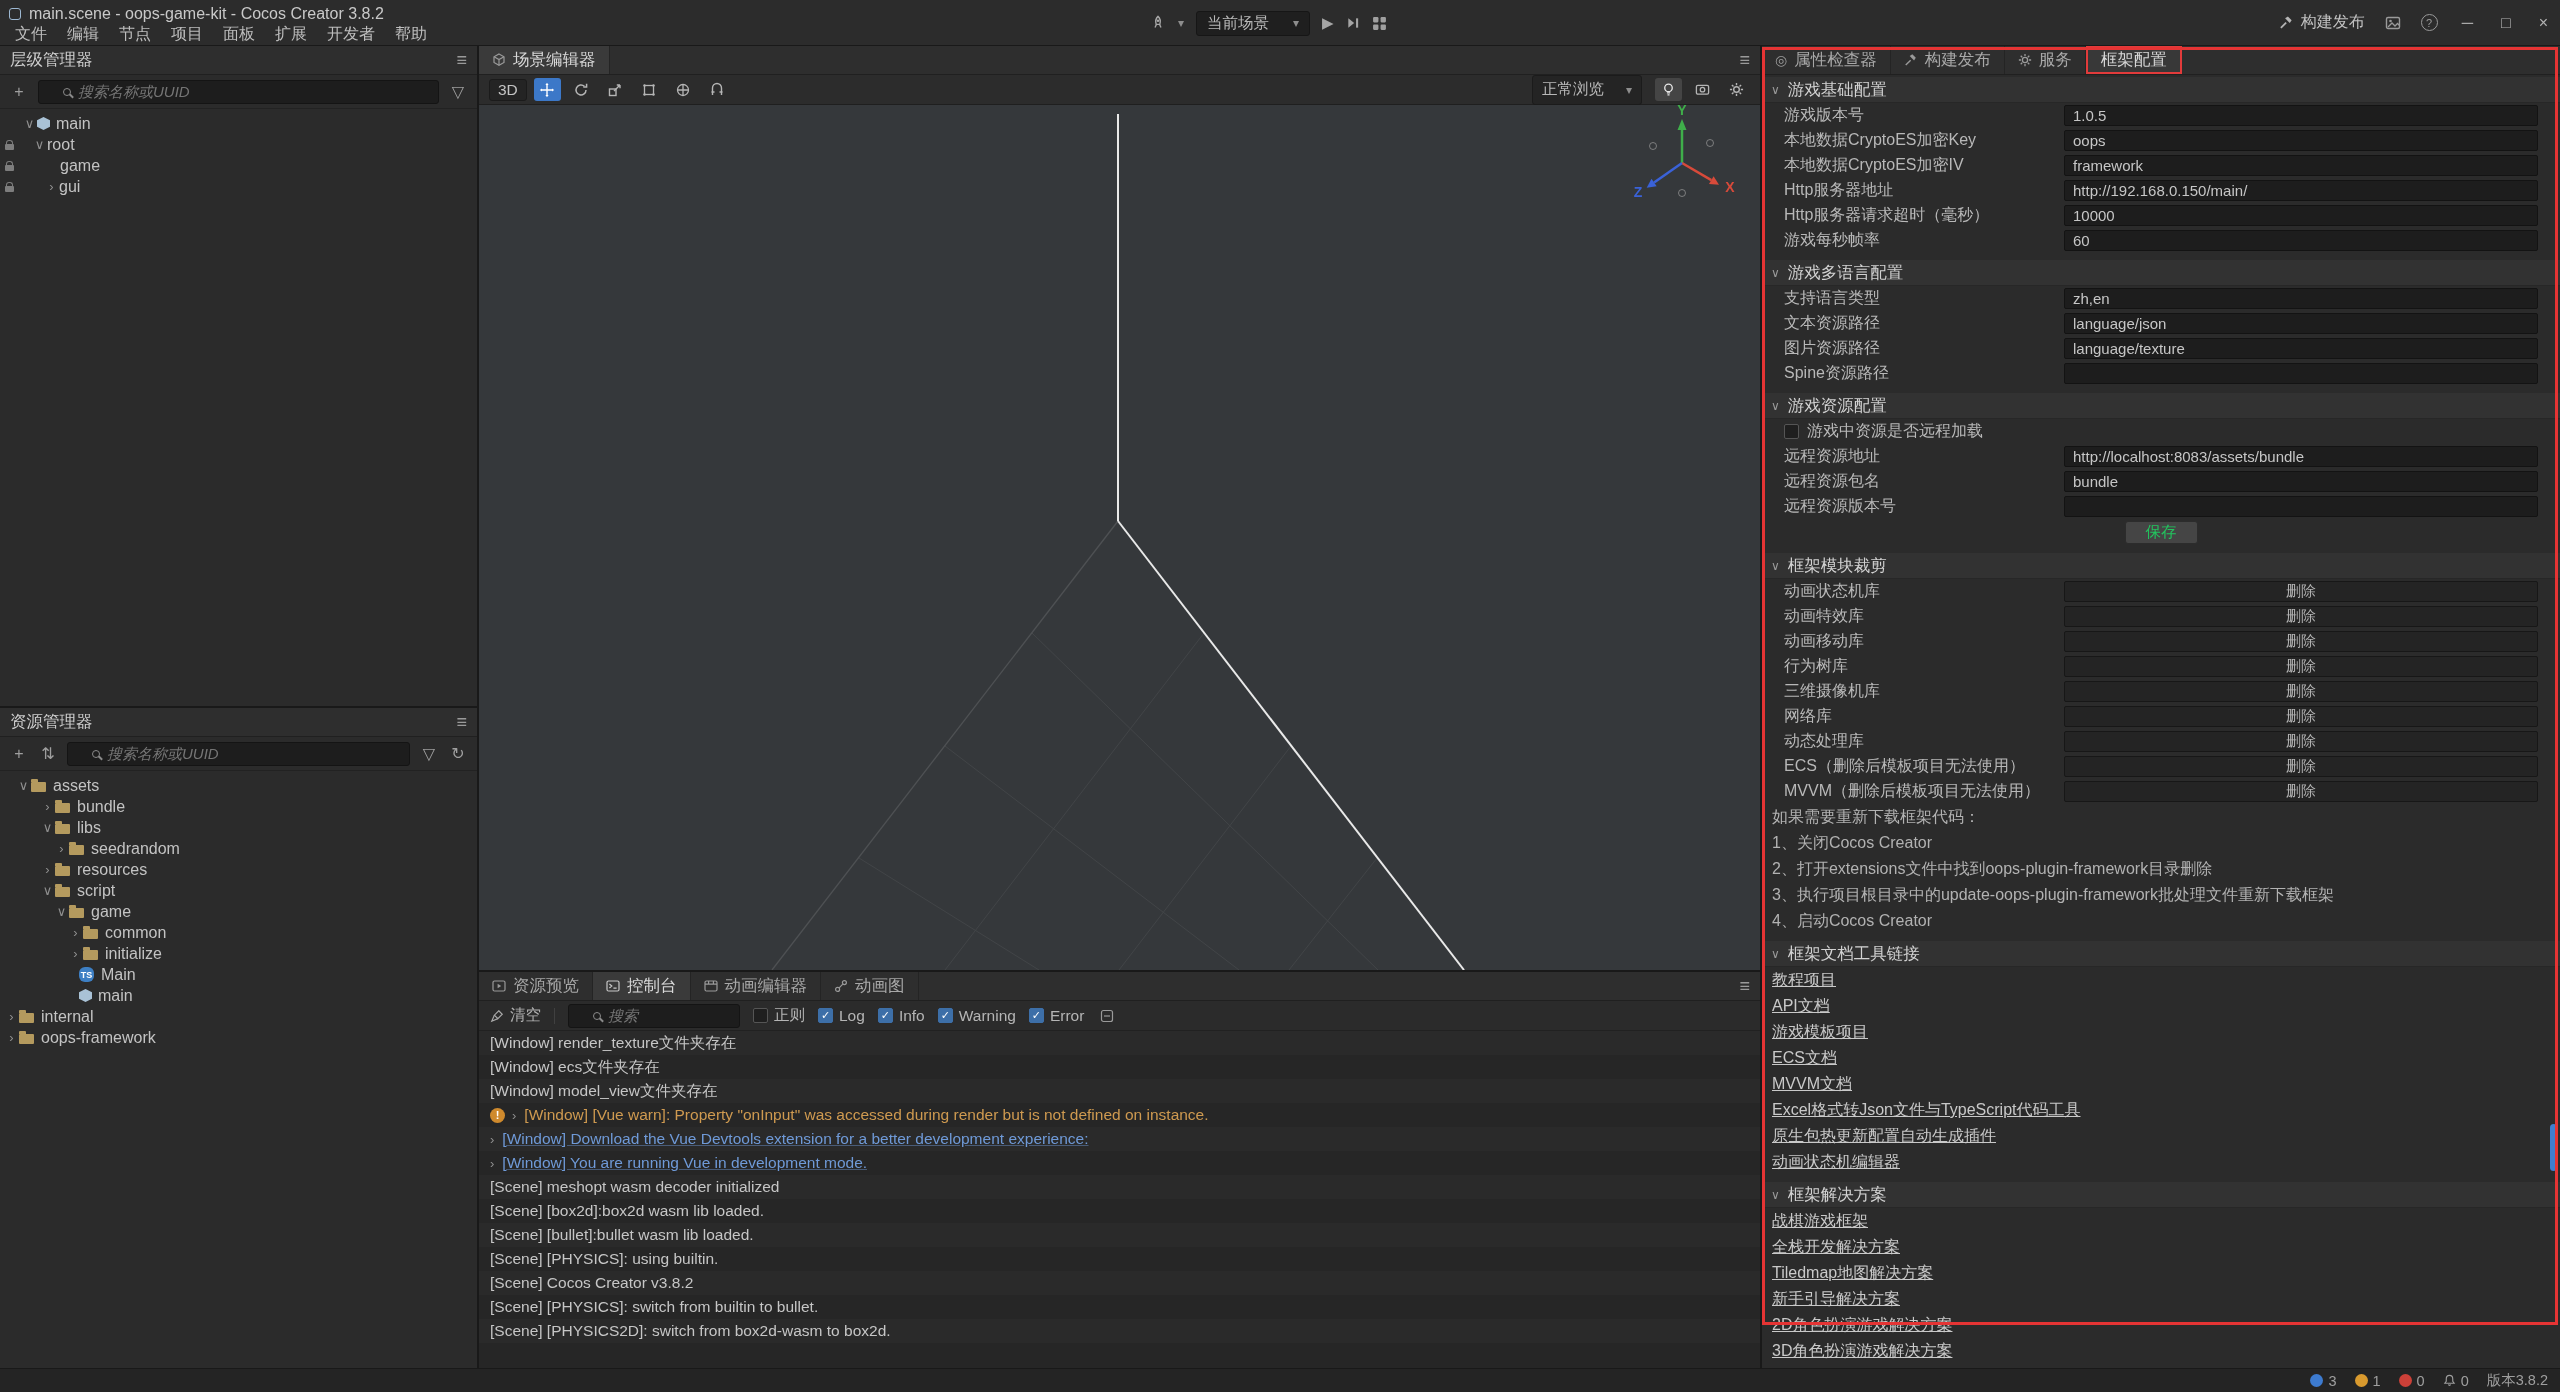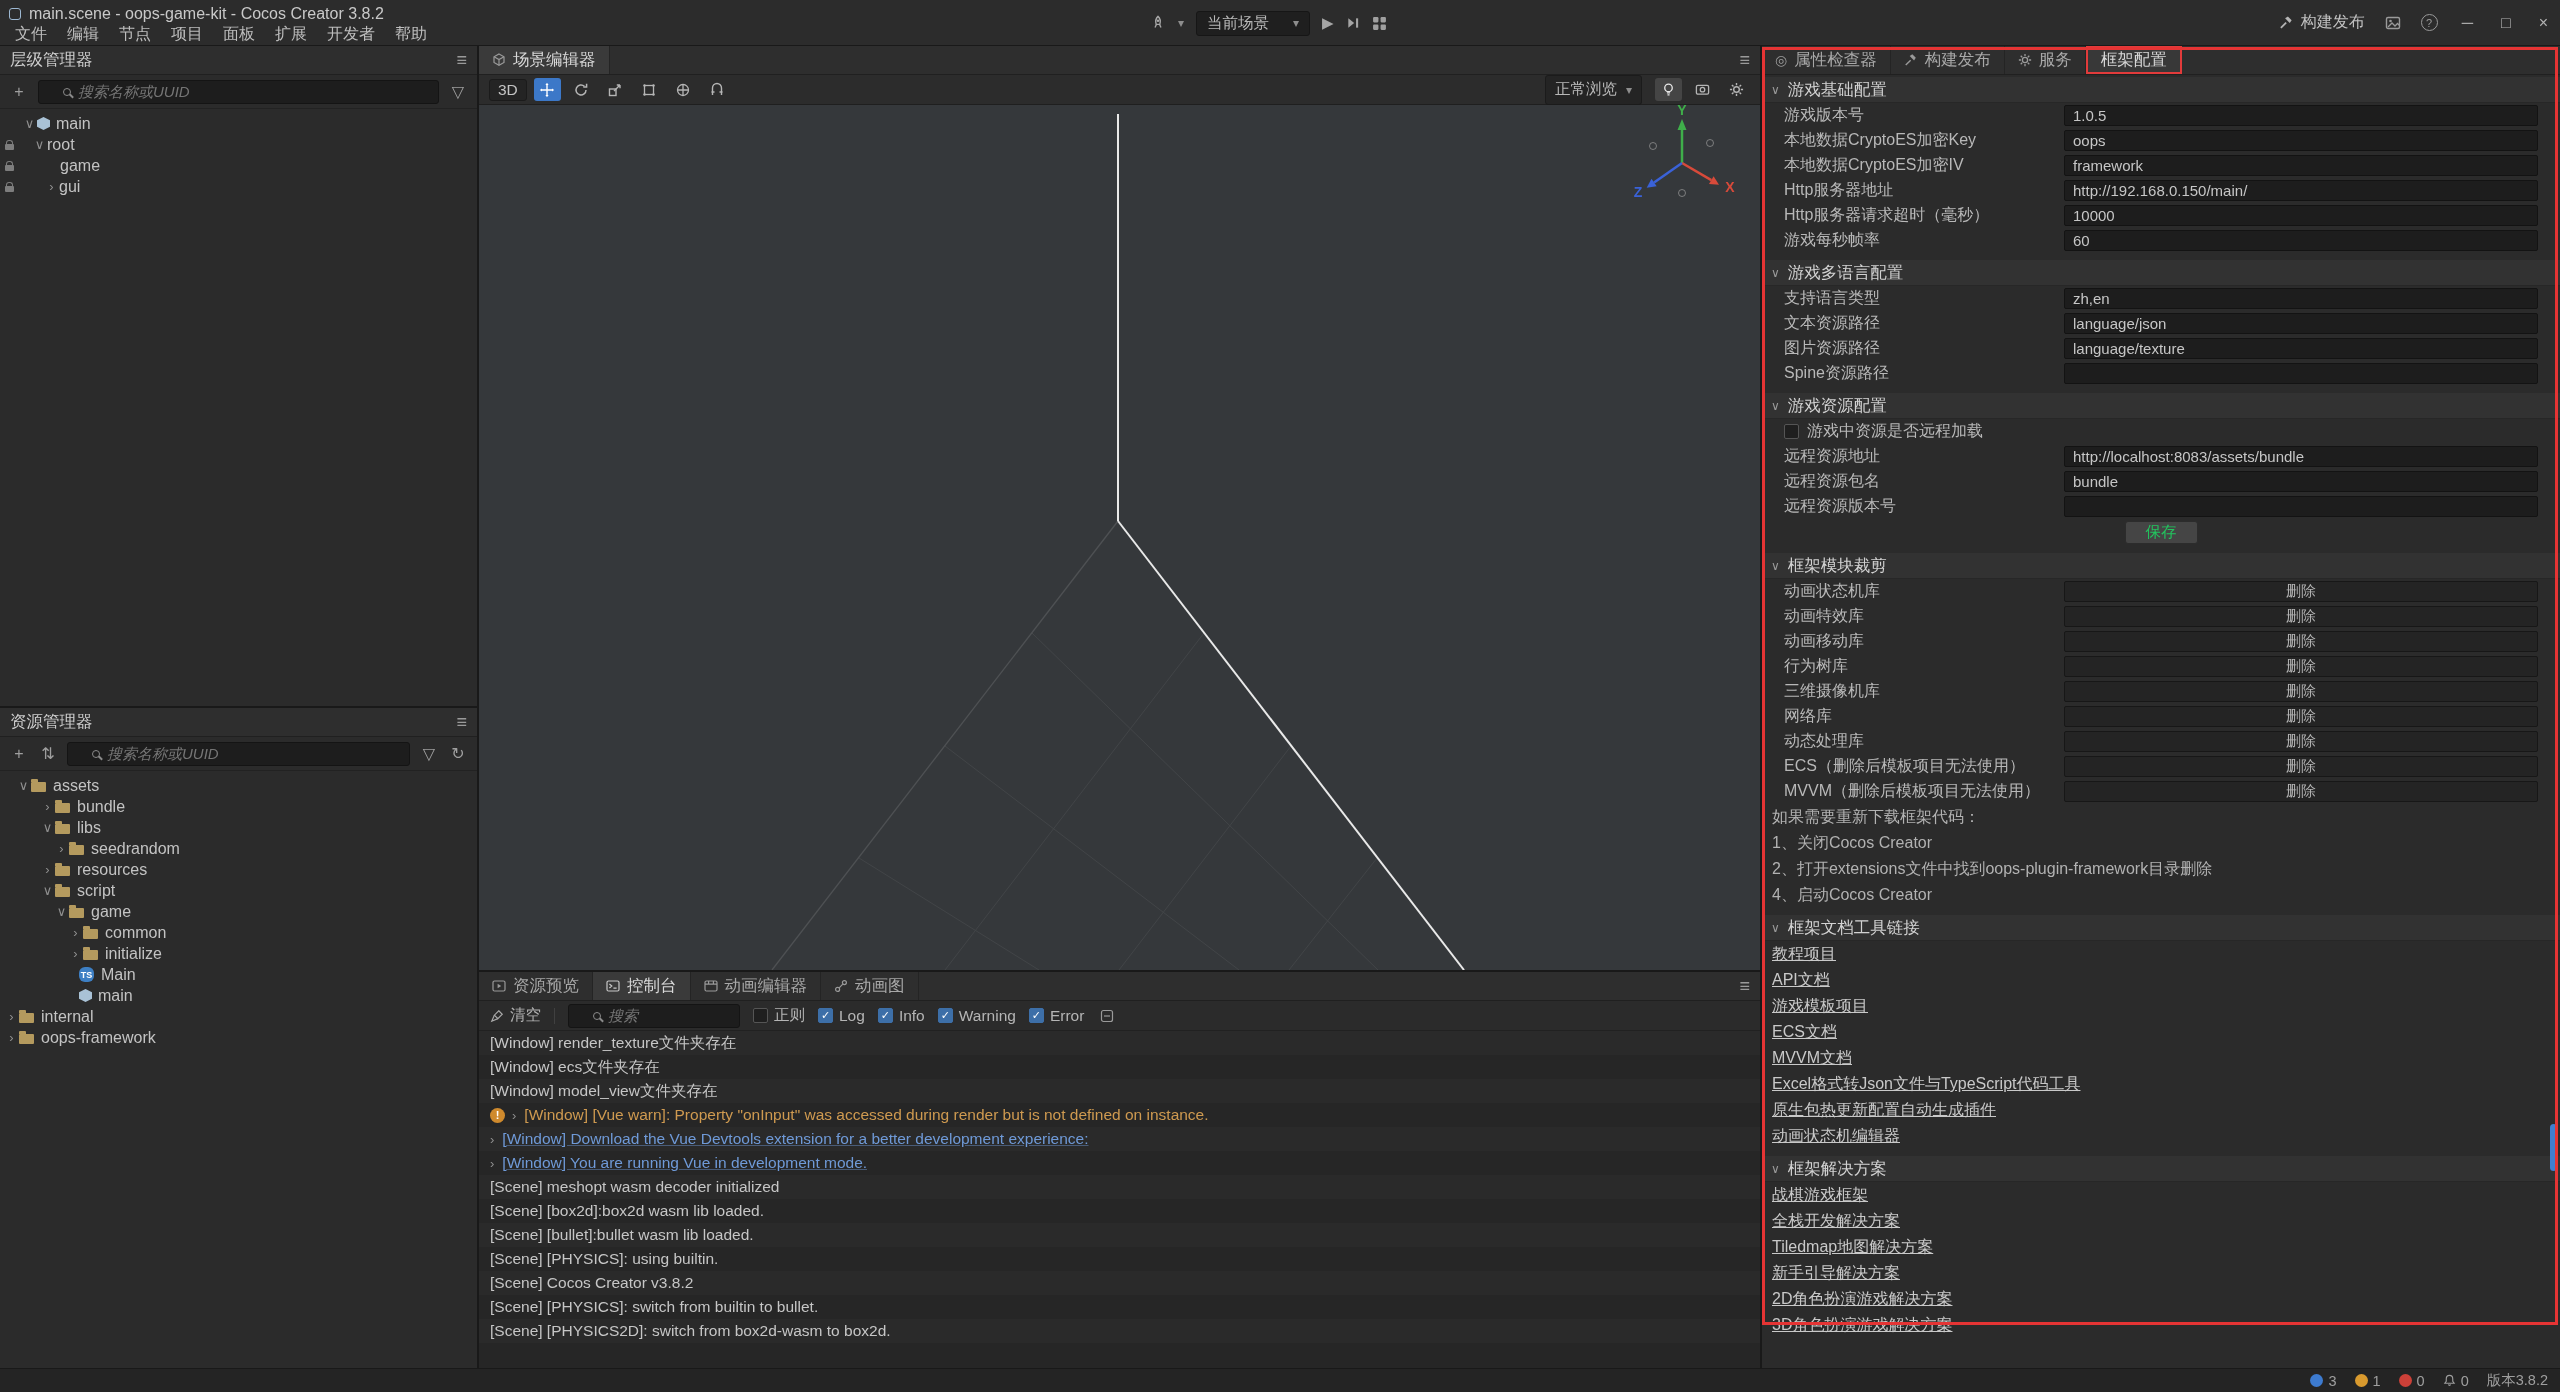--- a/index.html
+++ b/index.html
@@ -58,21 +58,21 @@
   
   .panel-tabs{height:29px;background:#2e2e2e;border-bottom:1px solid #202020;display:flex;align-items:stretch;flex:none}
   .tab{display:flex;align-items:center;gap:7px;padding:0 13px;font-size:16.5px;color:#a8a8a8;border-right:1px solid #242424}
   .tab.active{background:#3a3a3a;color:#d8d8d8}
   .scene-toolbar{height:30px;display:flex;align-items:center;gap:7px;padding:0 10px;background:#2c2c2c;border-bottom:1px solid #1f1f1f;flex:none}
   .mode-btn{color:#c4c4c4;font-size:15.5px;padding:0 8px;height:22px;display:flex;align-items:center;border-radius:3px;background:#242424;border:1px solid #1b1b1b}
   .tool-btn{width:27px;height:23px;display:flex;align-items:center;justify-content:center;border-radius:3px;color:#b5b5b5}
   .tool-btn.active{background:#3c78c8;color:#fff}
   .tool-btn.lit{background:#454545;color:#e8e8e8}
   .flex-sp{flex:1}
-  .view-select{display:flex;align-items:center;gap:9px;color:#b8b8b8;font-size:15.5px;background:#242424;border:1px solid #1b1b1b;border-radius:3px;height:30px;padding:12px 9px;margin-right:6px}
+  .view-select{display:flex;align-items:center;gap:22px;color:#b8b8b8;font-size:15.5px;background:#242424;border:1px solid #1b1b1b;border-radius:3px;height:30px;padding:12px 9px;margin-right:6px}
   .viewport{flex:1;background:#35383b;position:relative;overflow:hidden}
   .vp-svg{position:absolute;inset:0;width:100%;height:100%;display:block}
 
   
   .console-toolbar{height:30px;display:flex;align-items:center;gap:13px;padding:0 11px;background:#2b2b2b;border-bottom:1px solid #212121;flex:none}
   .clear-btn{display:flex;align-items:center;gap:6px;color:#b0b0b0;font-size:15.5px}
   .vsep{width:1px;height:16px;background:#404040}
   .console-search{flex:none;width:172px}
   .cb-group{display:flex;align-items:center;gap:6px;font-size:15.5px;color:#b5b5b5}
   .cb{width:15px;height:15px;border:1px solid #555;border-radius:2px;background:#1f1f1f;display:inline-flex;align-items:center;justify-content:center;color:#fff;font-size:11px;flex:none}
@@ -814,20 +814,21 @@
             <span class="prop-label">MVVM（删除后模板项目无法使用）</span>
             <button class="del-btn">删除</button>
           </div>
 
           <div class="note-line">如果需要重新下载框架代码：</div>
 
           <div class="note-line">1、关闭Cocos Creator</div>
 
           <div class="note-line">2、打开extensions文件中找到oops-plugin-framework目录删除</div>
 
+          <div class="note-line">3、执行项目根目录中的update-oops-plugin-framework批处理文件重新下载框架</div>
 
           <div class="note-line">4、启动Cocos Creator</div>
 
         <div class="sec-h">
           <span class="tri">∨</span>
           <span>框架文档工具链接</span>
         </div>
 
           <a class="insp-link">教程项目</a>
 

